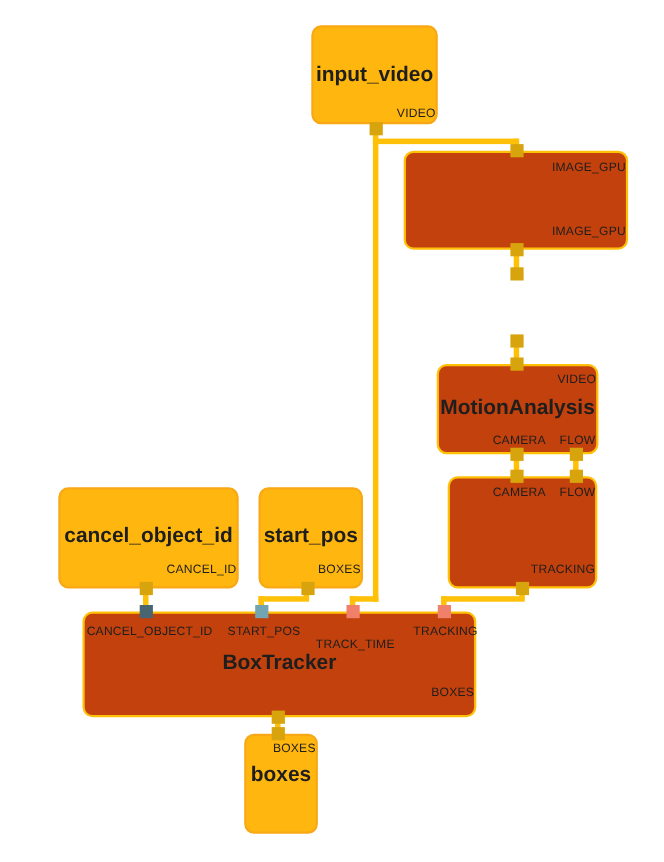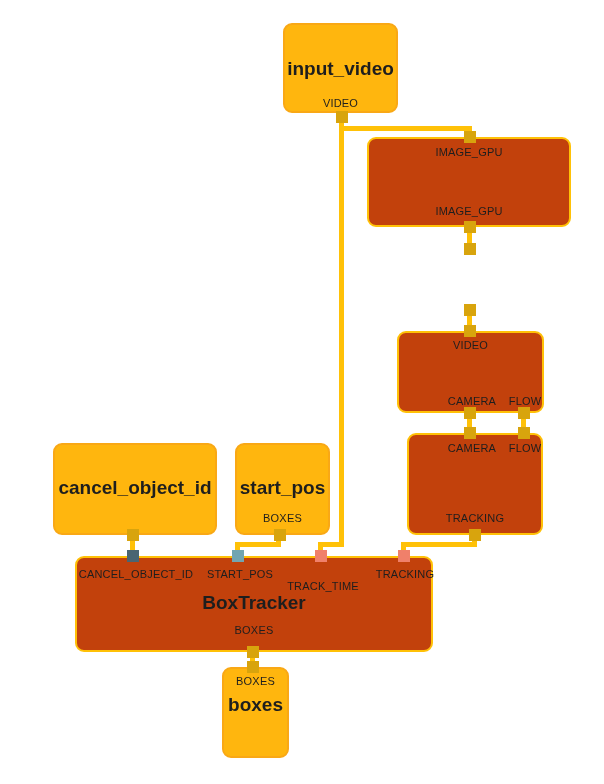--- a/index.html
+++ b/index.html
@@ -12,21 +12,21 @@
   .node.calc{background:#c2410c;border:2px solid var(--node-border,#FFC107);}
   .node.packet{background:var(--node-fill,#FFB60E);border:2px solid var(--packet-border,#F9A815);}
   .title{
     position:absolute;left:0;width:100%;text-align:center;white-space:nowrap;
     font-size:19px;line-height:24px;font-weight:bold;color:var(--text,#1e1e1e);
   }
   .plabel{
     position:absolute;font-size:11px;line-height:13px;white-space:nowrap;
     color:var(--text,#1e1e1e);letter-spacing:0.2px;
   }
-  .plabel.center{left:0;width:100%;text-align:center;}
+  .plabel.center{left:0;width:100%;text-align:right;}
   .plabel.at{transform:translateX(-50%);}
   .port{position:absolute;width:12px;height:12px;background:var(--port-amber,#D8A40D);}
   .port.slate{background:var(--port-slate,#4A6572);}
   .port.blue{background:var(--port-blue,#72A5B1);}
   .port.salmon{background:var(--port-salmon,#F0806A);}
 </style>
 </head>
 <body>
 
 <div class="canvas">
@@ -55,32 +55,34 @@
   </div>
 
   <div class="node calc" style="left:367px;top:137px;width:204px;height:90px">
     <div class="plabel center" style="top:7px">IMAGE_GPU</div>
     <div class="plabel center" style="top:66px">IMAGE_GPU</div>
   </div>
 
 
   <div class="node calc" style="left:397px;top:331px;width:147px;height:82px">
     <div class="plabel center" style="top:6px">VIDEO</div>
+    <div class="title" style="top:26px">MotionAnalysis</div>
     <div class="plabel at" style="top:62px;left:73px">CAMERA</div>
     <div class="plabel at" style="top:62px;left:126px">FLOW</div>
   </div>
 
   <div class="node calc" style="left:407px;top:433px;width:136px;height:102px">
     <div class="plabel at" style="top:7px;left:63px">CAMERA</div>
     <div class="plabel at" style="top:7px;left:116px">FLOW</div>
     <div class="plabel center" style="top:77px">TRACKING</div>
   </div>
 
   <div class="node packet" style="left:53px;top:443px;width:164px;height:92px">
     <div class="title" style="top:31px">cancel_object_id</div>
+    <div class="plabel center" style="top:67px">CANCEL_ID</div>
   </div>
 
   <div class="node packet" style="left:235px;top:443px;width:95px;height:92px">
     <div class="title" style="top:31px">start_pos</div>
     <div class="plabel center" style="top:67px">BOXES</div>
   </div>
 
   <div class="node calc" style="left:75px;top:556px;width:358px;height:96px">
     <div class="plabel at" style="top:10px;left:59px">CANCEL_OBJECT_ID</div>
     <div class="plabel at" style="top:10px;left:163px">START_POS</div>

